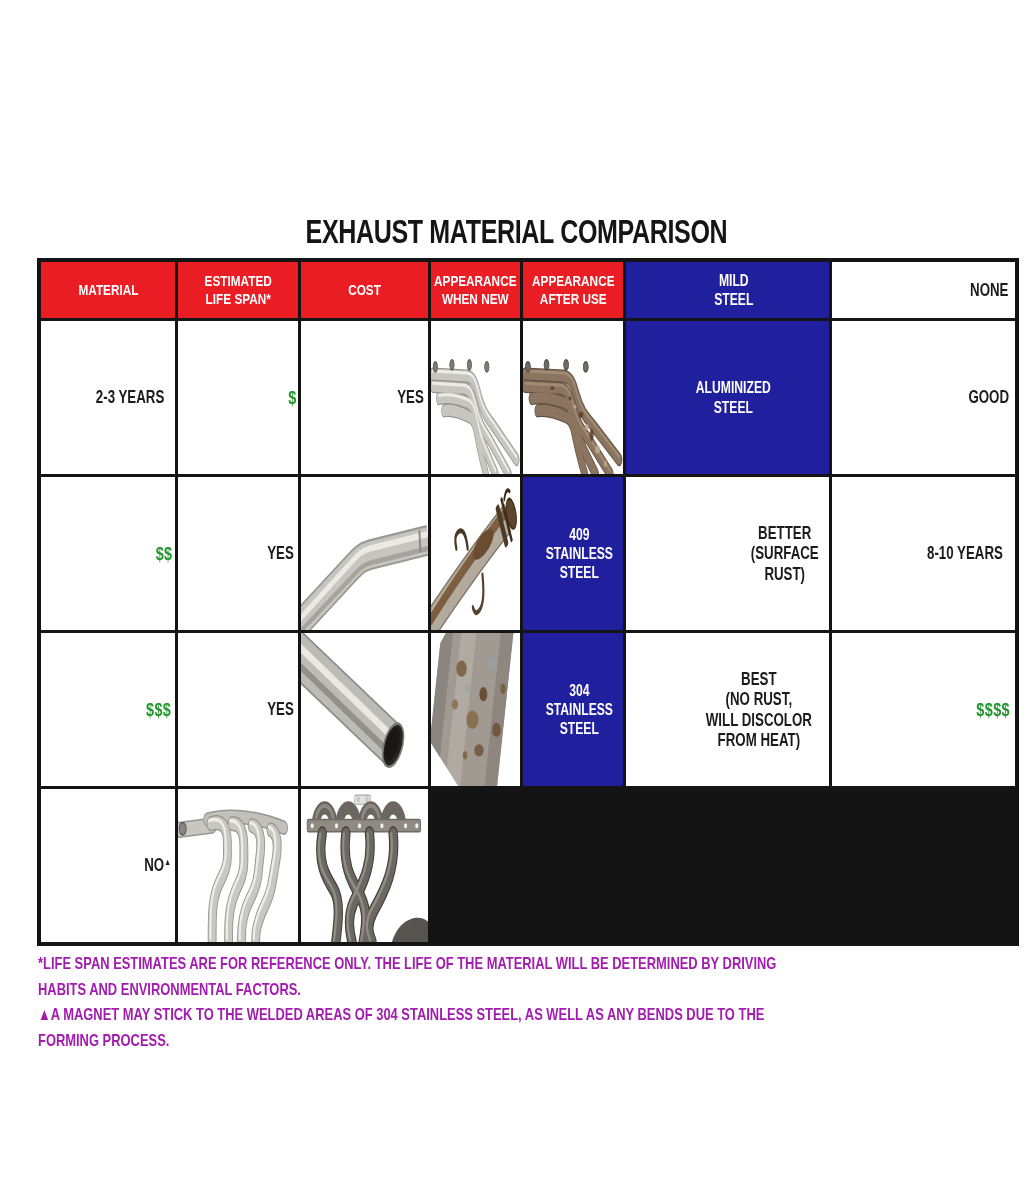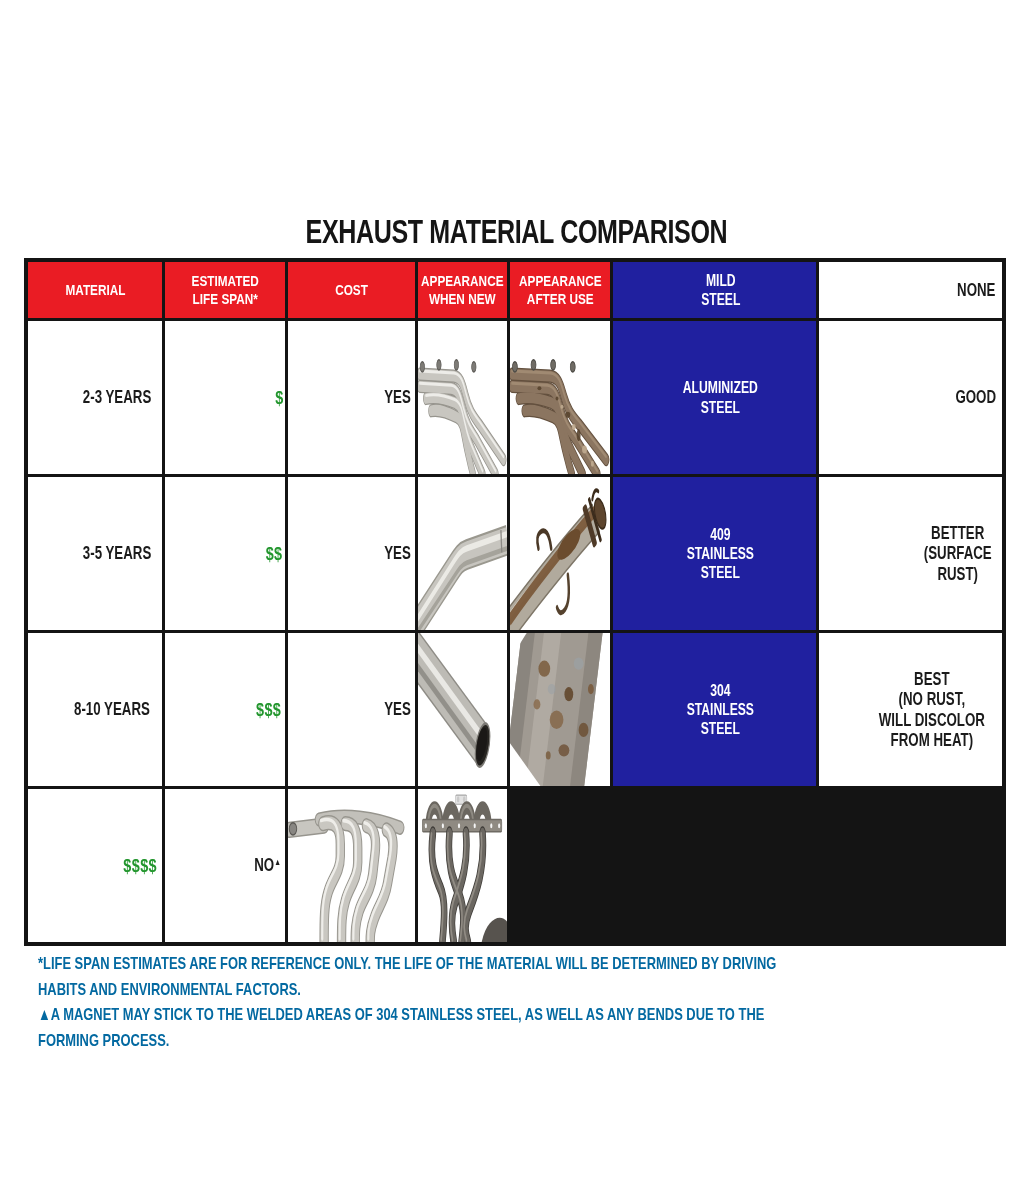--- a/index.html
+++ b/index.html
@@ -4,33 +4,33 @@
 <style>
   html,body{margin:0;padding:0;background:#ffffff;}
   body{width:1032px;height:1200px;position:relative;font-family:"Liberation Sans",sans-serif;overflow:hidden;}
   .page{position:absolute;inset:0;}
 
   .title{position:absolute;top:213px;left:0;width:1032px;text-align:center;
          font-size:33px;font-weight:bold;color:#151515;letter-spacing:-.5px;}
   .cond{display:inline-block;transform:scaleX(.76);transform-origin:center;white-space:pre-line;}
   .cond.left{transform-origin:left center;}
 
-  .grid{position:absolute;top:258px;left:24px;background:#141414;border:4px solid #141414;
+  .grid{position:absolute;top:258px;left:37px;background:#141414;border:4px solid #141414;
         display:grid;grid-template-columns:134px 120px 127px 89px 100px 203px 183px;
         grid-template-rows:56px 153px 153px 153px 153px;gap:3px;}
   .cell{display:flex;align-items:center;justify-content:center;text-align:center;overflow:hidden;}
   .hcell{background:#ea1c24;color:#ffffff;font-weight:bold;font-size:15.5px;line-height:1.15;}
   .mcell{background:#20209f;color:#ffffff;font-weight:bold;font-size:16px;line-height:1.2;padding-left:12px;}
   .dcell{background:#ffffff;color:#1b1b1b;font-weight:bold;font-size:17.5px;line-height:1.15;justify-content:flex-end;}
   .cost{color:#23962e;font-size:19px;letter-spacing:.5px;}
   .pcell{background:#ffffff;padding:0;}
   .pcell svg{display:block;width:100%;height:100%;}
   sup.tri{font-size:9px;vertical-align:6px;letter-spacing:0;}
 
-  .footnotes{position:absolute;top:951px;left:38px;width:980px;color:#0369a1;
+  .footnotes{position:absolute;top:951px;left:38px;width:980px;color:#a21caf;
              font-weight:bold;font-size:17px;line-height:1.5;}
   .footnotes .line{display:block;}
 </style>
 </head>
 <body>
 
 <div class="page">
 
   <div class="title"><span class="cond">EXHAUST MATERIAL COMPARISON</span></div>
 
@@ -140,23 +140,20 @@
         </g>
       </svg>
     </div>
 
     <div class="cell mcell">
         <span class="cond">ALUMINIZED
 STEEL</span>
       </div>
     <div class="cell dcell">
         <span class="cond">GOOD</span>
-      </div>
-    <div class="cell dcell">
-        <span class="cond">3-5 YEARS</span>
       </div>
     <div class="cell dcell cost">
         <span class="cond">$$</span>
       </div>
     <div class="cell dcell">
         <span class="cond"><span>YES</span><sup class="tri"></sup></span>
       </div>
     <div class="cell pcell">
       <svg viewBox="0 0 204 150" preserveAspectRatio="none">
         <g fill="none" stroke-linecap="butt">

